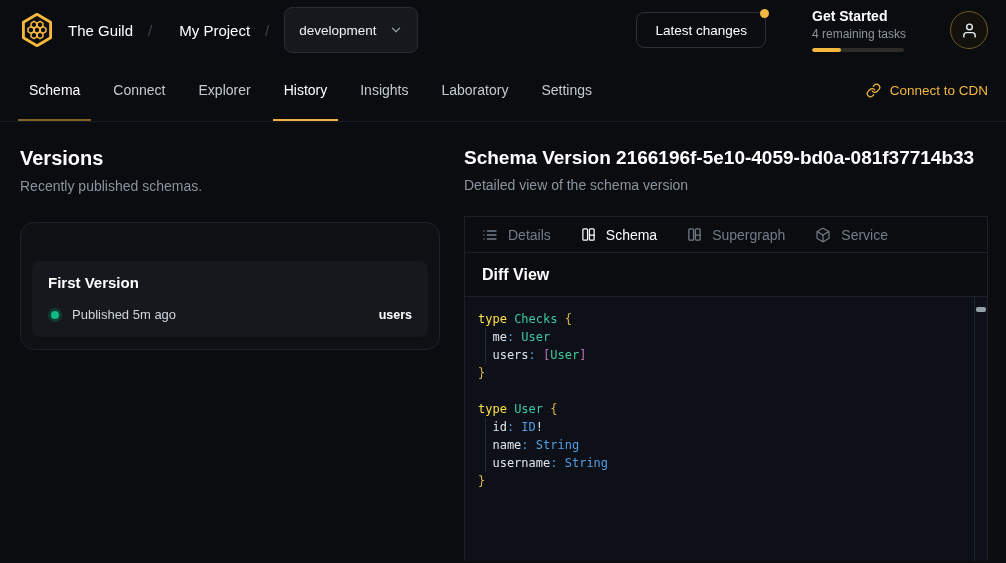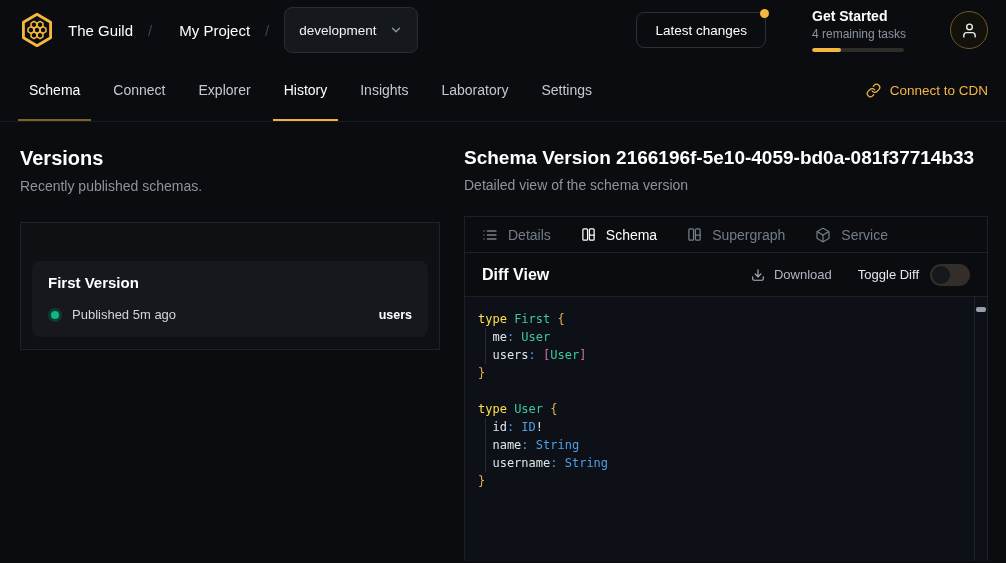--- a/index.html
+++ b/index.html
@@ -39,21 +39,21 @@
   .tab.schema-accent { color:#fff; border-bottom-color:#7e6322; }
   .tab.active { color:#fff; border-bottom-color:#efb041; }
   .cdn-link { margin-left:auto; display:flex; align-items:center; gap:9px; color:#f4b740; font-size:13.5px; cursor:pointer; }
 
   
   .main { display:flex; height:441px; }
   .left-col { width:464px; padding:25px 24px 0 20px; }
   .left-title { font-size:20px; font-weight:700; color:#fff; }
   .left-sub { margin-top:8px; font-size:14px; color:#8b949e; }
   .outer-card { margin-top:28px; width:420px; border:1px solid #1e232a; background:#0e1014;
-                border-radius:0; padding:38px 11px 12px; }
+                border-radius:14px; padding:38px 11px 12px; }
   .inner-card { background:#16181d; border-radius:8px; padding:13px 16px 15px; cursor:pointer; }
   .v-name { font-size:15px; font-weight:600; color:#fff; }
   .v-author { font-size:13px; color:#7a828c; margin-top:3px; }
   .v-row { margin-top:16px; display:flex; align-items:center; }
   .g-dot { width:8px; height:8px; border-radius:50%; background:#10b981; box-shadow:0 0 0 3px #113b31; margin:3px; }
   .v-status { margin-left:10px; font-size:13px; color:#ced5dc; }
   .v-service { margin-left:auto; font-size:12.5px; font-weight:700; color:#fff; }
 
   .right-col { flex:1; padding:25px 18px 0 0; }
   .right-title { font-size:19px; font-weight:700; color:#fff; }
@@ -237,41 +237,25 @@
             <path d="M21 16V8a2 2 0 0 0-1-1.73l-7-4a2 2 0 0 0-2 0l-7 4A2 2 0 0 0 3 8v8a2 2 0 0 0 1 1.73l7 4a2 2 0 0 0 2 0l7-4A2 2 0 0 0 21 16z"></path>
             <polyline points="3.27 6.96 12 12.01 20.73 6.96"></polyline>
               <line x1="12" y1="22.08" x2="12" y2="12"></line>
           </svg>
           <span>Service</span>
         </div>
       </div>
 
       <div class="diffbar">
         <span class="diff-title">Diff View</span>
-        <div class="diff-right">
-          <div class="download">
-            <svg width="14" height="14" viewBox="0 0 24 24" fill="none" stroke="currentColor" stroke-width="2" stroke-linecap="round" stroke-linejoin="round">
-              <path d="M21 15v4a2 2 0 0 1-2 2H5a2 2 0 0 1-2-2v-4"></path>
-                <polyline points="7 10 12 15 17 10"></polyline>
-                <line x1="12" y1="15" x2="12" y2="3"></line>
-            </svg>
-            <span>Download</span>
-          </div>
-          <div class="toggle-wrap">
-            <span class="toggle-label">Toggle Diff</span>
-            <div class="switch">
-              <div class="knob"></div>
-            </div>
-          </div>
-        </div>
       </div>
 
       <div class="codewrap">
         <div>
-            <div class="code-line"><span class="tok-kw">type</span><span class="tok-pl"> </span><span class="tok-tn">First</span><span class="tok-pl"> </span><span class="tok-br">{</span></div>
+            <div class="code-line"><span class="tok-kw">type</span><span class="tok-pl"> </span><span class="tok-tn">Checks</span><span class="tok-pl"> </span><span class="tok-br">{</span></div>
             <div class="code-line"><span class="ind"></span><span class="tok-fd">me</span><span class="tok-pu">:</span><span class="tok-pl"> </span><span class="tok-tn">User</span></div>
             <div class="code-line"><span class="ind"></span><span class="tok-fd">users</span><span class="tok-pu">:</span><span class="tok-pl"> </span><span class="tok-bk">[</span><span class="tok-tn">User</span><span class="tok-bk">]</span></div>
             <div class="code-line"><span class="tok-br">}</span></div>
             <div class="code-line">&nbsp;</div>
             <div class="code-line"><span class="tok-kw">type</span><span class="tok-pl"> </span><span class="tok-tn">User</span><span class="tok-pl"> </span><span class="tok-br">{</span></div>
             <div class="code-line"><span class="ind"></span><span class="tok-fd">id</span><span class="tok-pu">:</span><span class="tok-pl"> </span><span class="tok-sc">ID</span><span class="tok-bang">!</span></div>
             <div class="code-line"><span class="ind"></span><span class="tok-fd">name</span><span class="tok-pu">:</span><span class="tok-pl"> </span><span class="tok-sc">String</span></div>
             <div class="code-line"><span class="ind"></span><span class="tok-fd">username</span><span class="tok-pu">:</span><span class="tok-pl"> </span><span class="tok-sc">String</span></div>
             <div class="code-line"><span class="tok-br">}</span></div>
           </div>

